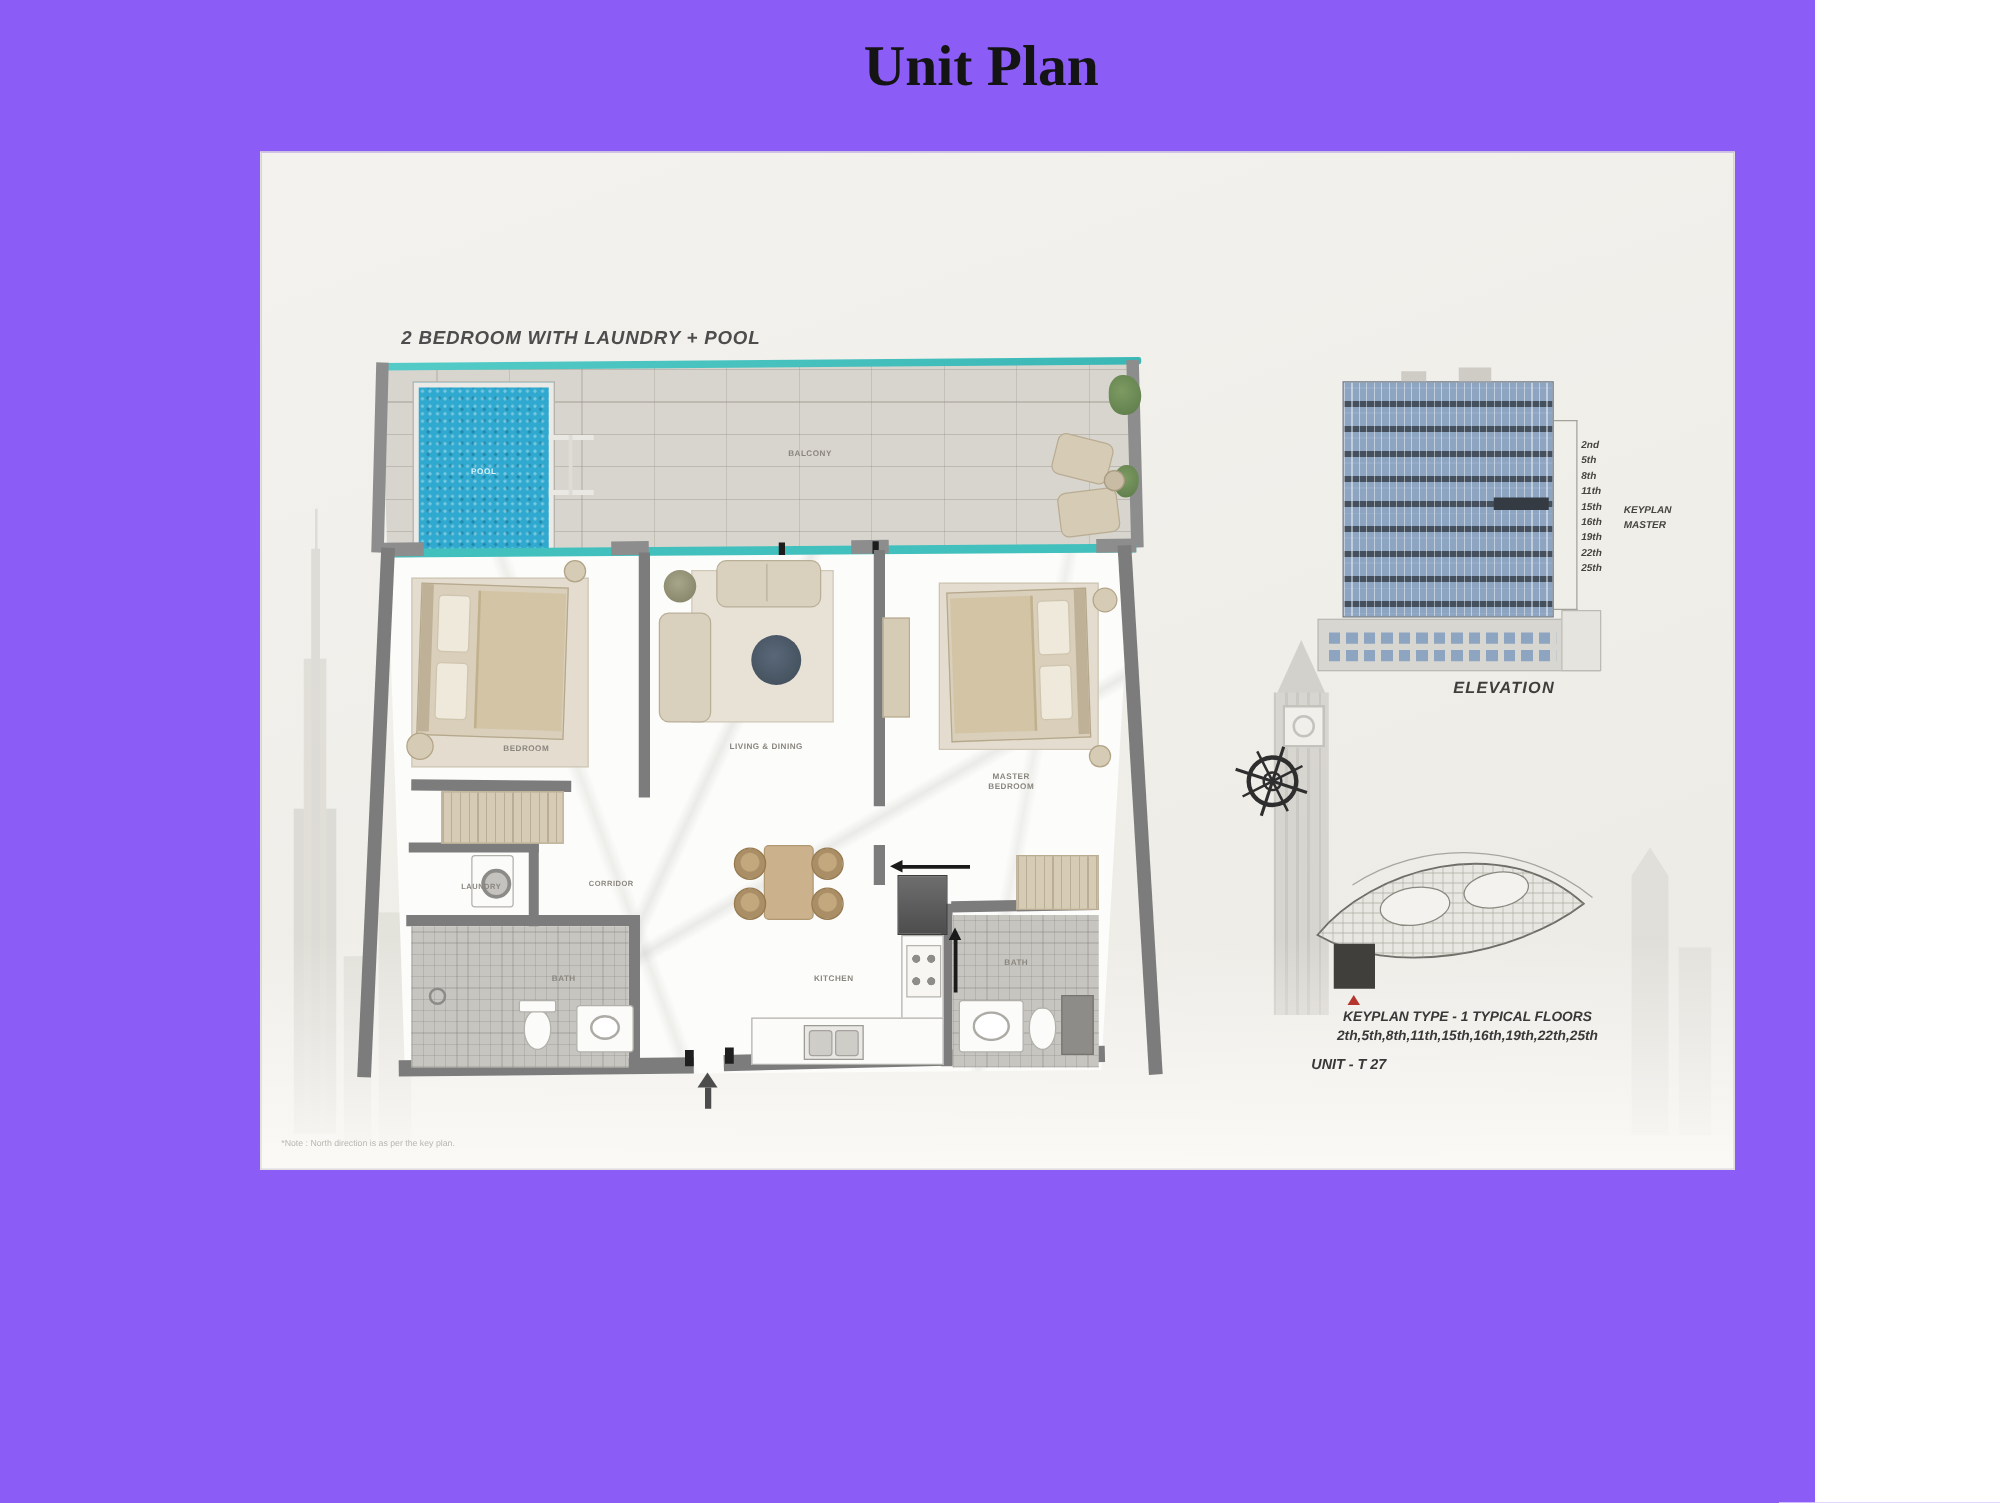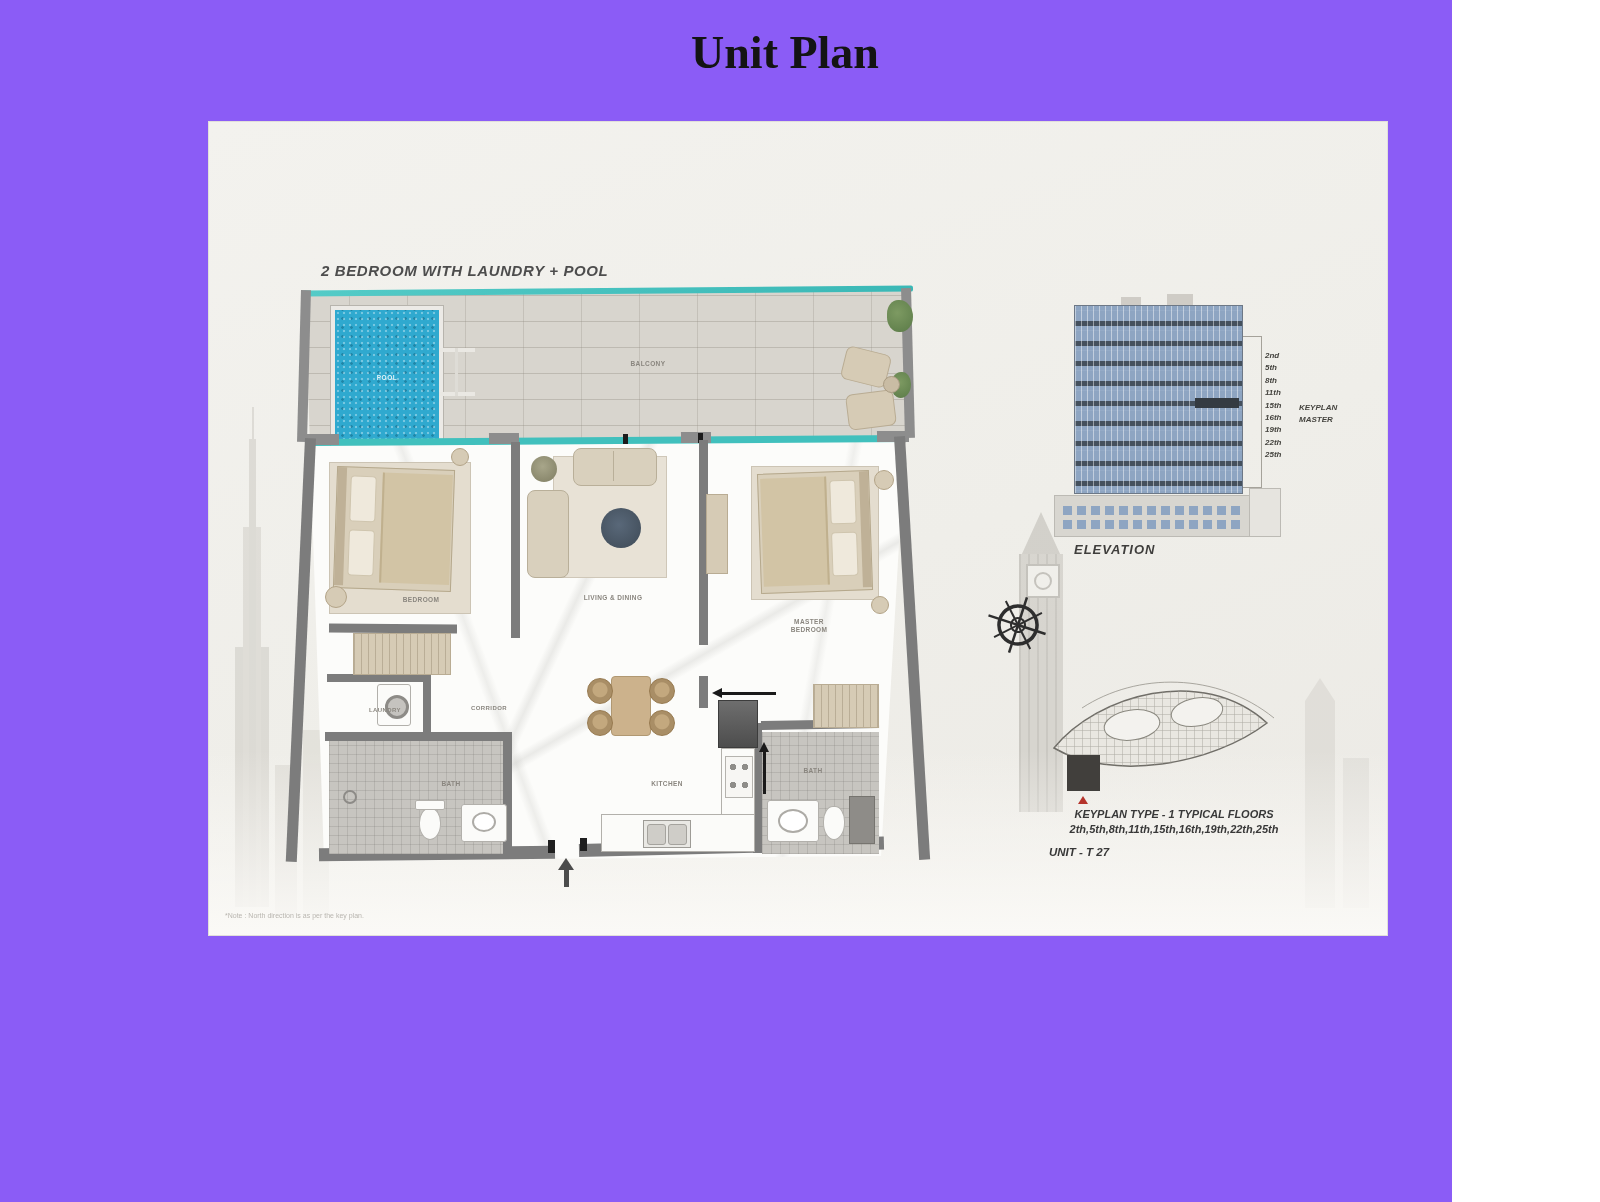--- a/index.html
+++ b/index.html
@@ -250,21 +250,21 @@
     </div>
     <div class="a" style="left:1090px;top:280px;z-index:3;">
       <div class="flr">KEYPLAN</div>
       <div class="flr">MASTER</div>
     </div>
     <div class="a" style="left:845px;top:373px;width:224px;height:40px;background:#d8d6d0;border:1px solid #bcbab4;z-index:3;">
       <div class="a" style="left:8px;top:10px;width:182px;height:9px;background:repeating-linear-gradient(90deg,#8ea5c2 0 9px,#d8d6d0 9px 14px);"></div>
       <div class="a" style="left:8px;top:24px;width:182px;height:9px;background:repeating-linear-gradient(90deg,#8ea5c2 0 9px,#d8d6d0 9px 14px);"></div>
       <div class="a" style="left:194px;top:-8px;width:30px;height:47px;background:#e6e4df;border:1px solid #bcbab4;"></div>
     </div>
-    <div class="a" style="left:865px;top:420px;width:170px;text-align:left;z-index:3;
+    <div class="a" style="left:865px;top:420px;width:170px;text-align:right;z-index:3;
          font:700 italic 13px 'Liberation Sans',sans-serif;color:#3f3e3c;letter-spacing:1px;">ELEVATION</div>
 
     <div class="a" style="left:776px;top:470px;width:66px;height:66px;z-index:4;">
       <svg width="66" height="66" viewBox="0 0 66 66">
         <g transform="rotate(18 33 33)" stroke="#2e2e2e" fill="none">
           <circle cx="33" cy="33" r="19" stroke-width="3.5"></circle>
           <line x1="33" y1="4" x2="33" y2="62" stroke-width="2.5"></line>
           <line x1="2" y1="33" x2="62" y2="33" stroke-width="2.5"></line>
           <line x1="14" y1="14" x2="52" y2="52" stroke-width="2"></line>
           <line x1="14" y1="52" x2="52" y2="14" stroke-width="2"></line>

